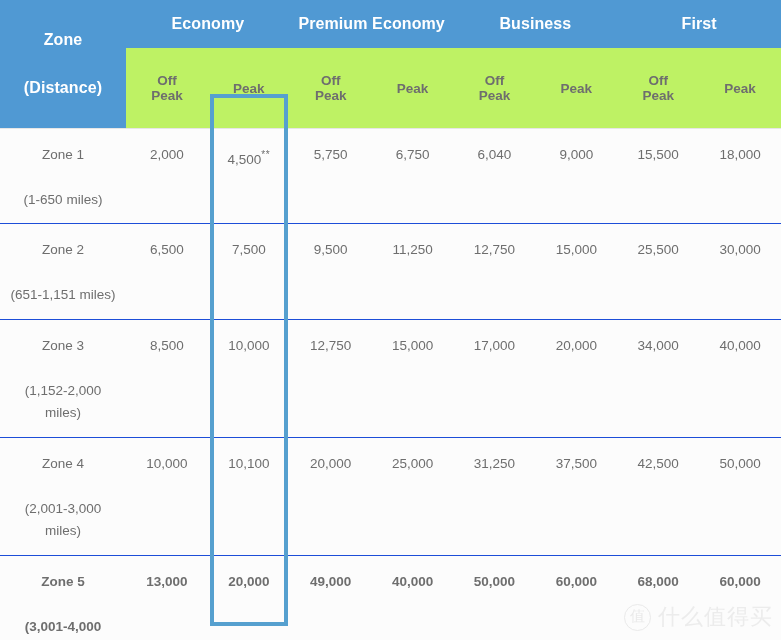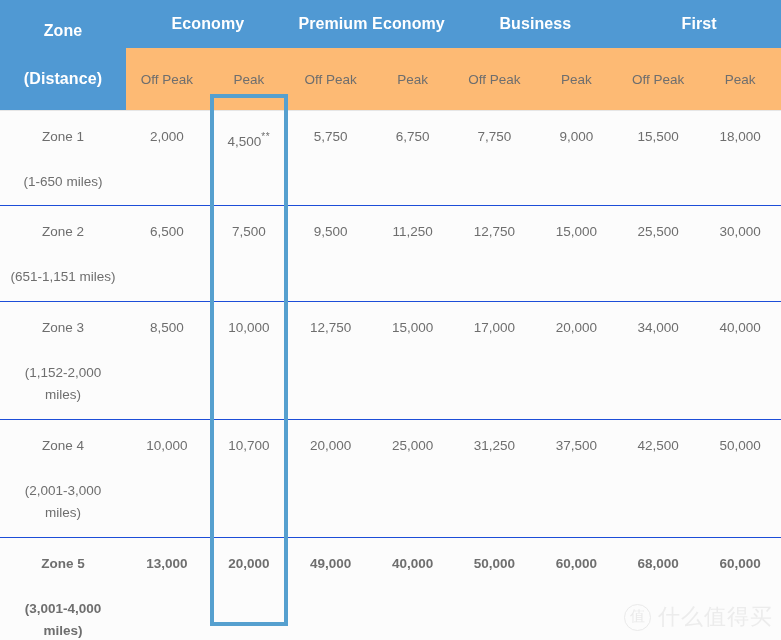--- a/index.html
+++ b/index.html
@@ -57,28 +57,28 @@
     line-height: 48px;
     height: 48px;
   }
   th.zone-head .zone-line2 {
     display: block;
     line-height: 48px;
     height: 48px;
   }
 
   thead tr.peak-row th {
-    background: #fdba74;
+    background: #bef264;
     color: #6e6e6e;
     font-size: 13.5px;
-    font-weight: normal;
+    font-weight: bold;
     text-align: center;
     height: 48px;
     vertical-align: middle;
-    padding: 7px;
+    padding: 16px;
     border: none;
   }
 
   
   tbody td {
     background: #fcfcfc;
     color: #6e6e6e;
     font-size: 13.5px;
     text-align: center;
     vertical-align: top;
@@ -203,21 +203,21 @@
           <td>
             <span class="cellpad">4,500<span class="sup-marks">**</span></span>
           </td>
           <td>
             <span class="cellpad">5,750</span>
           </td>
           <td>
             <span class="cellpad">6,750</span>
           </td>
           <td>
-            <span class="cellpad">7,750</span>
+            <span class="cellpad">6,040</span>
           </td>
           <td>
             <span class="cellpad">9,000</span>
           </td>
           <td>
             <span class="cellpad">15,500</span>
           </td>
           <td>
             <span class="cellpad">18,000</span>
           </td>
@@ -284,21 +284,21 @@
         </tr>
         <tr class="r4">
           <td class="zone-cell">
             <span class="zone-name">Zone 4</span>
             <span class="zone-dist">(2,001-3,000 miles)</span>
           </td>
           <td>
             <span class="cellpad">10,000</span>
           </td>
           <td>
-            <span class="cellpad">10,700</span>
+            <span class="cellpad">10,100</span>
           </td>
           <td>
             <span class="cellpad">20,000</span>
           </td>
           <td>
             <span class="cellpad">25,000</span>
           </td>
           <td>
             <span class="cellpad">31,250</span>
           </td>

